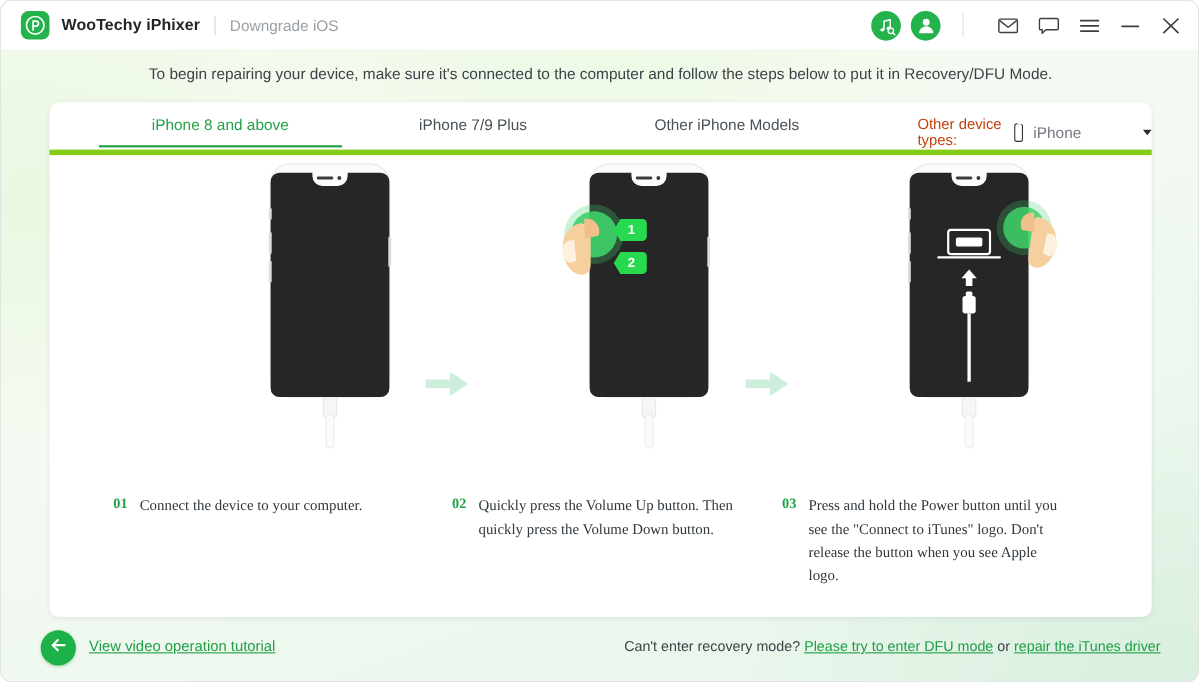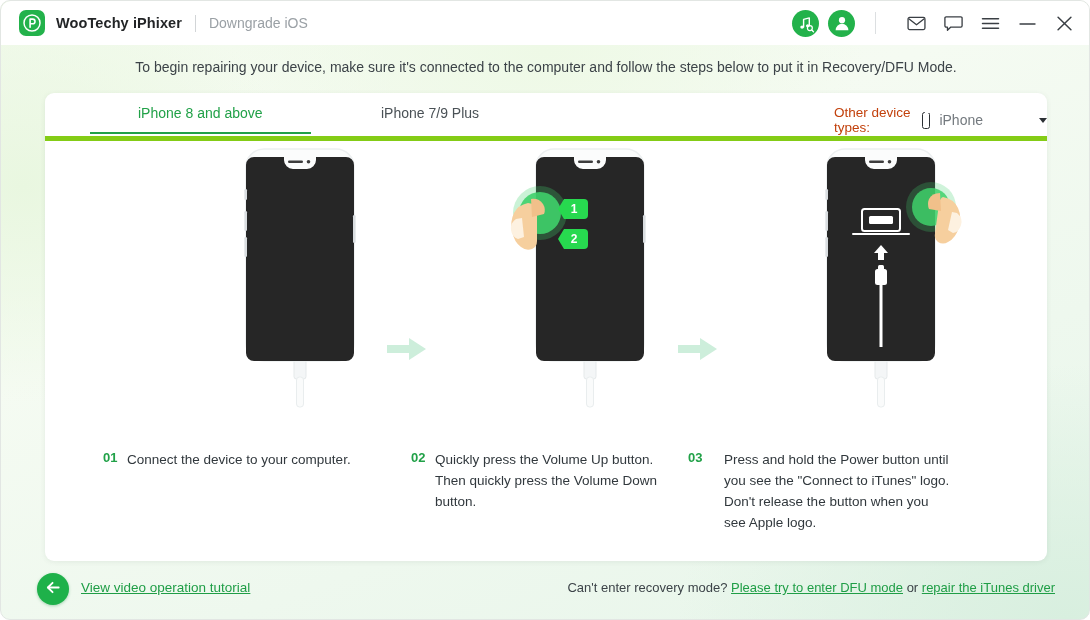--- a/index.html
+++ b/index.html
@@ -134,24 +134,24 @@
   #slot0 { left: 155px; }
   #slot1 { left: 445px; }
   #slot2 { left: 736px; }
 
   .arrow-mid { position: absolute; top: 195px; }
   #arrow0 { left: 340px; }
   #arrow1 { left: 631px; }
 
   
   .steps { position: relative; margin-top: 8px; }
-  .step { position: absolute; top: 0; display: flex; }
+  .step { position: absolute; top: 0; display: flex; font-family: Liberation Serif, serif; }
   #step0 { left: 58px; width: 290px; }
   #step1 { left: 366px; width: 258px; }
-  #step2 { left: 643px; width: 262px; gap: 12px; }
+  #step2 { left: 666px; width: 262px; }
   .step-num {
     font-size: 13px; font-weight: bold; color: #21a148;
     flex: none; width: 24px; padding-top: 1px;
   }
   .step-text { font-size: 13.5px; color: #31383d; line-height: 21px; }
 
   
   .footer {
     position: absolute; left: 0; bottom: 0; width: 1090px; height: 60px;
   }
@@ -249,20 +249,21 @@
 
   <div class="banner">
     <div class="banner-text">To begin repairing your device, make sure it's connected to the computer and follow the steps below to put it in Recovery/DFU Mode.</div>
   </div>
 
   <div class="card">
 
     <div class="tabbar">
       <div class="tab active" id="tab0">iPhone 8 and above</div>
       <div class="tab" id="tab1">iPhone 7/9 Plus</div>
+      <div class="tab" id="tab2">Other iPhone Models</div>
 
       <div class="devsel">
         <span class="devsel-label">Other device types:</span>
         <span class="devsel-phone"></span>
         <span class="devsel-value">iPhone</span>
         <span class="devsel-caret"></span>
       </div>
     </div>
 
     <div class="stage">

